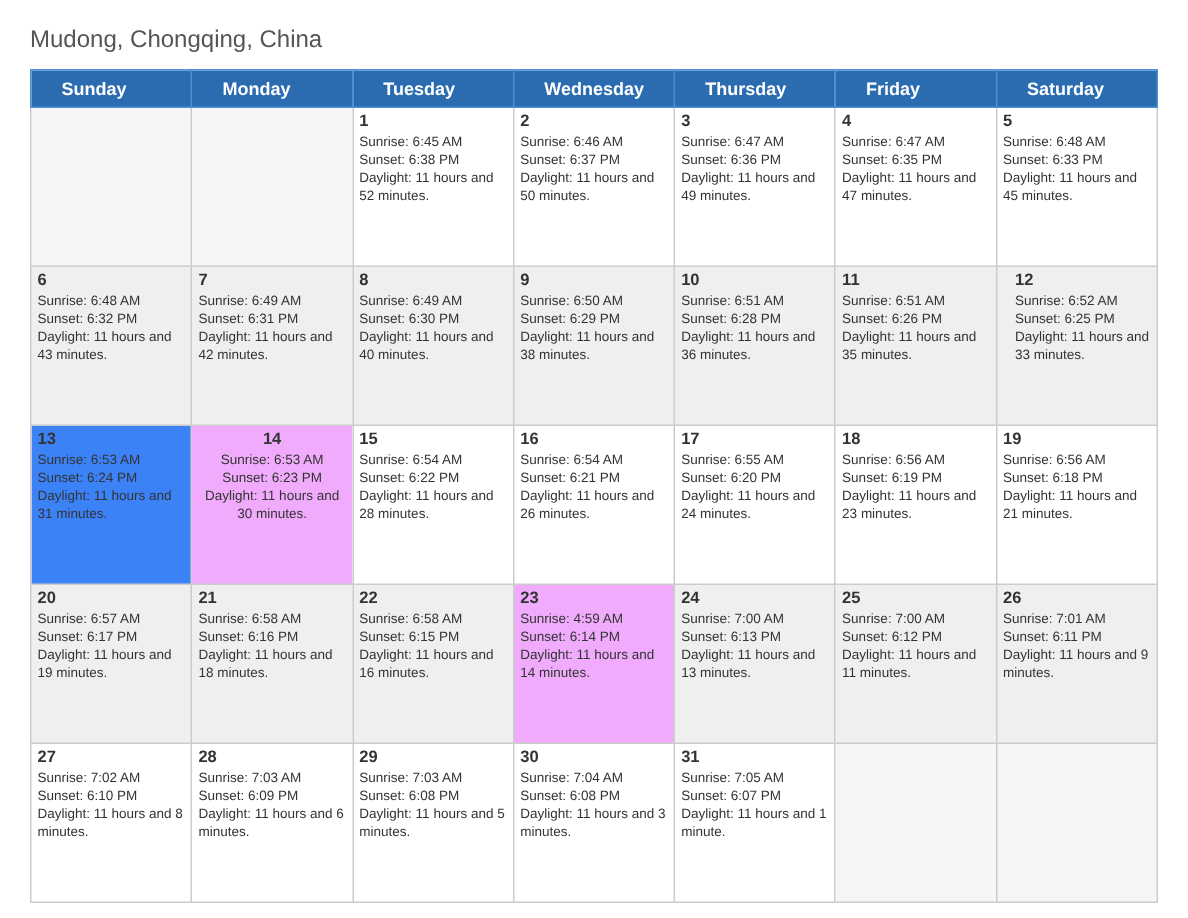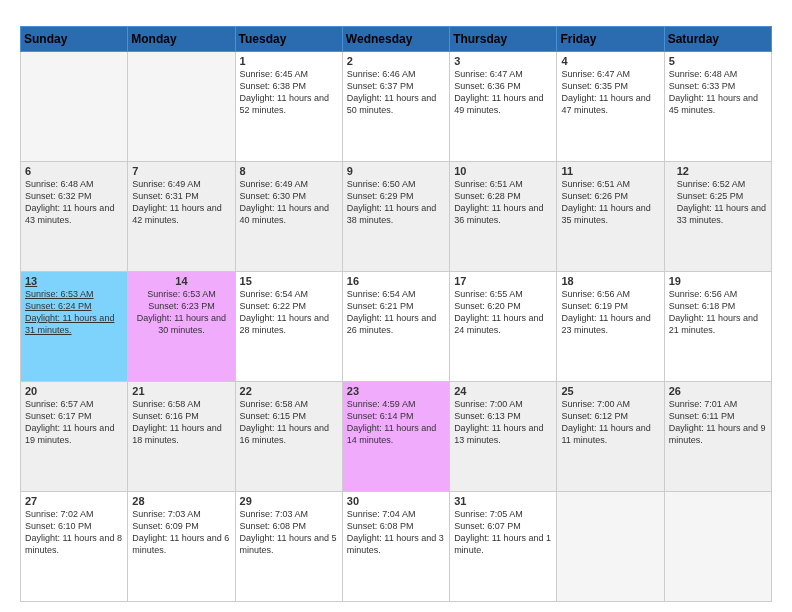--- a/index.html
+++ b/index.html
@@ -44,24 +44,24 @@
     }
     .calendar {
       flex: 1;
       border: 1px solid #ccc;
       border-collapse: collapse;
       width: 100%;
       table-layout: fixed;
     }
     .calendar th {
       background-color: #2b6cb0;
-      color: #000000;
+      color: #ffffff;
       font-size: 12px;
       font-weight: bold;
-      padding: 5px 3px;
+      padding: 5px 20px;
       text-align: left;
       border: 1px solid #4a90d9;
     }
     .calendar td {
       border: 1px solid #ccc;
       vertical-align: top;
       padding: 3px 4px;
       font-size: 9.5px;
       color: #333;
       background: #fff;
@@ -83,20 +83,21 @@
     .empty-cell {
       background: #f5f5f5 !important;
     }
   </style>
 </head>
 <body>
 
 <div class="page">
   <div class="header">
     <div class="title-block">
+      <div class="location">Mudong, Chongqing, China</div>
     </div>
   </div>
 
   <table class="calendar">
     <thead>
       <tr>
         <th>Sunday</th>
         <th>Monday</th>
         <th>Tuesday</th>
         <th>Wednesday</th>
@@ -154,21 +155,21 @@
           <td style="background: rgb(239, 239, 239);">
             <span class="day-num">11</span>
             <div class="cell-info"><span>Sunrise: 6:51 AM</span><br><span>Sunset: 6:26 PM</span><br><span>Daylight: 11 hours and 35 minutes.</span></div>
           </td>
           <td style="background: rgb(239, 239, 239); padding-left: 12px;">
             <span class="day-num">12</span>
             <div class="cell-info"><span>Sunrise: 6:52 AM</span><br><span>Sunset: 6:25 PM</span><br><span>Daylight: 11 hours and 33 minutes.</span></div>
           </td>
         </tr>
         <tr>
-          <td style="background: #7dd3fc; text-decoration: underline;">
+          <td style="background: #3b82f6;">
             <span class="day-num">13</span>
             <div class="cell-info"><span>Sunrise: 6:53 AM</span><br><span>Sunset: 6:24 PM</span><br><span>Daylight: 11 hours and 31 minutes.</span></div>
           </td>
           <td style="background: #f0abfc; text-align: center;">
             <span class="day-num">14</span>
             <div class="cell-info"><span>Sunrise: 6:53 AM</span><br><span>Sunset: 6:23 PM</span><br><span>Daylight: 11 hours and 30 minutes.</span></div>
           </td>
           <td style="background: rgb(255, 255, 255);">
             <span class="day-num">15</span>
             <div class="cell-info"><span>Sunrise: 6:54 AM</span><br><span>Sunset: 6:22 PM</span><br><span>Daylight: 11 hours and 28 minutes.</span></div>

